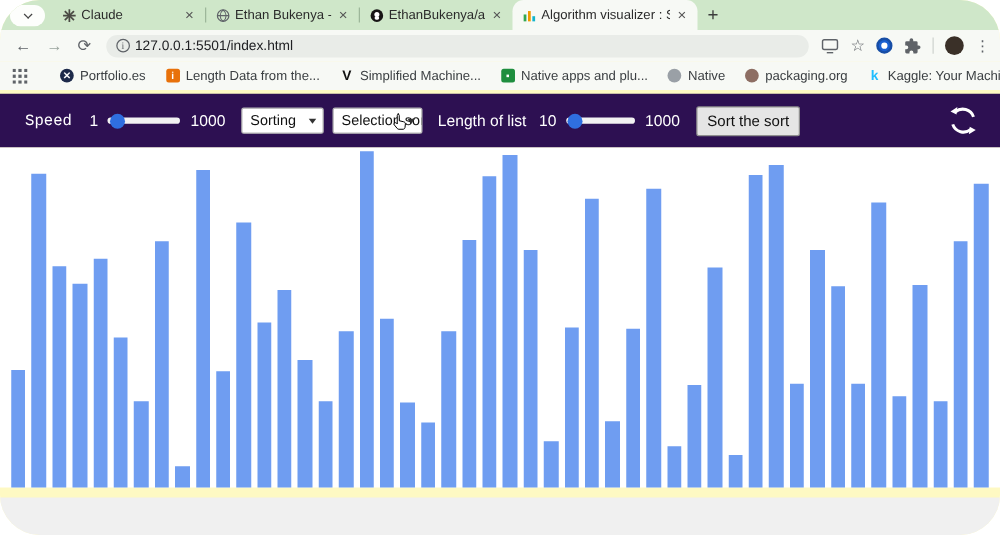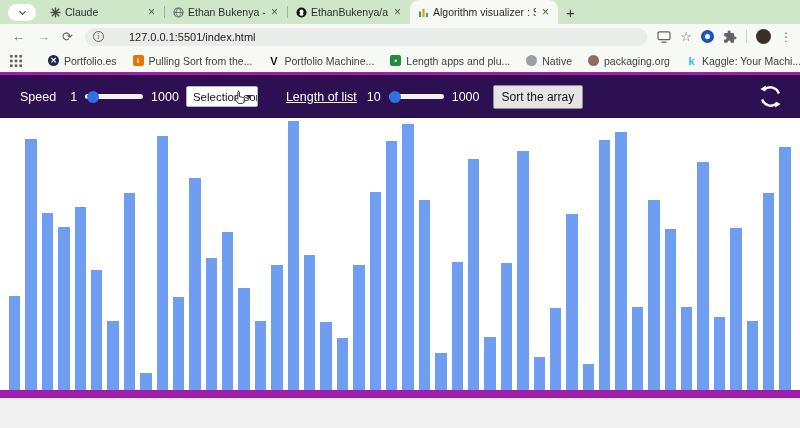--- a/index.html
+++ b/index.html
@@ -1,17 +1,17 @@
 <!DOCTYPE html>
 <html><head>
 <meta charset="utf-8">
 <style>
   * { margin:0; padding:0; box-sizing:border-box; }
   body { font-family:"Liberation Sans", sans-serif; background:#fff; }
-  .screen { position:relative; width:800px; height:428px; overflow:hidden; background:#a21caf; }
+  .screen { position:relative; width:800px; height:428px; overflow:hidden; background:#fef9c3;border-radius:32px; }
 
   
   .tabstrip { position:absolute; top:0; left:0; width:800px; height:24px;
     background:#cfe7c9; display:flex; align-items:flex-end; }
   .tabsearch { width:28px; height:17px; background:#fdfefc; border-radius:9px;
     margin:0 6px 3px 8px; display:flex; align-items:center; justify-content:center; }
   .chev { width:5px; height:5px; border-right:1.4px solid #444; border-bottom:1.4px solid #444;
     transform:rotate(45deg); margin-top:-2px; }
   .tab { height:24px; display:flex; align-items:center; padding:0 7px; width:122px;
     font-size:10.5px; color:#2b2b2b; }
@@ -26,21 +26,21 @@
   
   .addr-row { position:absolute; top:24px; left:0; width:800px; height:25px;
     background:#f7f9f5; display:flex; align-items:center; }
   .nav-ic { color:#5f6368; font-size:13px; margin-left:12px; }
   .nav-ic.dim { color:#9aa49d; }
   .url-pill { margin-left:12px; width:566px; height:18px; background:#e9ece8;
     border-radius:9px; display:flex; align-items:center; padding:0 8px; }
   .circle-i { width:11px; height:11px; border:1px solid #5f6368; border-radius:50%;
     color:#5f6368; font-size:8px; line-height:9px; text-align:center;
     font-family:"Liberation Serif", serif; flex:none; }
-  .url-text { font-size:11px; color:#202124; margin-left:25px; white-space:nowrap; }
+  .url-text { font-size:11px; color:#202124; margin-left:4px; white-space:nowrap; }
   .addr-right { display:flex; align-items:center; margin-left:10px; gap:9px; }
   .ext-blue { width:13px; height:13px; border-radius:50%; background:#1a5fd0;
     border:2px solid #174ea6; display:flex; align-items:center; justify-content:center; }
   .ext-blue i { width:5px; height:5px; background:#fff; border-radius:50%; display:block; }
   .avatar { width:15px; height:15px; border-radius:50%; background:#3a3028; }
   .vbar { width:1px; height:13px; background:#cfd4cf; }
 
   
   .bm-row { position:absolute; top:49px; left:0; width:800px; height:23px;
     background:#f7f9f5; display:flex; align-items:center; font-size:10.5px; color:#3c4043; }
@@ -185,33 +185,33 @@
         <div class="bm">
           <span class="bm-ic">
             <span style="width:11px;height:11px;border-radius:50%;background:#1d2a4a;color:#fff;font-size:8px;display:inline-flex;align-items:center;justify-content:center;">✕</span>
           </span>
           <span>Portfolio.es</span>
         </div>
         <div class="bm">
           <span class="bm-ic">
             <span style="width:11px;height:11px;border-radius:2px;background:#e8710a;color:#fff;font-size:8px;font-weight:bold;display:inline-flex;align-items:center;justify-content:center;">i</span>
           </span>
-          <span>Pulling Sort from the...</span>
+          <span>Length Data from the...</span>
         </div>
         <div class="bm">
           <span class="bm-ic">
             <span style="color:#111;font-weight:bold;font-size:11px;">V</span>
           </span>
-          <span>Portfolio Machine...</span>
+          <span>Simplified Machine...</span>
         </div>
         <div class="bm">
           <span class="bm-ic">
             <span style="width:11px;height:11px;border-radius:2px;background:#1e8e3e;color:#fff;font-size:8px;display:inline-flex;align-items:center;justify-content:center;">▪</span>
           </span>
-          <span>Length apps and plu...</span>
+          <span>Native apps and plu...</span>
         </div>
         <div class="bm">
           <span class="bm-ic">
             <span style="width:11px;height:11px;border-radius:50%;background:#9aa0a6;"></span>
           </span>
           <span>Native</span>
         </div>
         <div class="bm">
           <span class="bm-ic">
             <span style="width:11px;height:11px;border-radius:50%;background:#8d6e63;"></span>
@@ -225,40 +225,44 @@
           <span>Kaggle: Your Machi...</span>
         </div>
       </div>
     <div class="bm-spacer"></div>
 
     <span class="vbar"></span>
 
   </div>
 
   <div class="app-toolbar">
-    <span class="tb-label" style="margin-left:20px;">Speed</span>
+    <span class="tb-label" style="margin-left:20px;font-family:Liberation Mono, monospace;">Speed</span>
     <span style="margin-left:14px;">1</span>
     <div class="slider" style="margin-left:8px;">
       <span class="thumb" style="left:13%;"></span>
     </div>
     <span style="margin-left:8px;">1000</span>
+    <div class="sel" style="margin-left:13px;width:66px;">
+      <span>Sorting</span>
+      <span class="tri"></span>
+    </div>
     <div class="sel" style="margin-left:7px;width:72px;">
       <span>Selection sort</span>
       <span class="tri"></span>
       <svg class="hand-cursor" style="right:10px;top:3px;" width="13" height="15" viewBox="0 0 13 15">
           <path d="M4.2 1.2c.7 0 1.2.5 1.2 1.2v4.2l3.5.8c.9.2 1.5.9 1.4 1.8l-.3 2.8c-.1.8-.8 1.4-1.6 1.4H5.1c-.5 0-1-.2-1.3-.6L1.5 10c-.4-.5-.3-1.2.2-1.6.5-.4 1.2-.3 1.6.2l.5.6V2.4c0-.7.5-1.2 1.2-1.2z" fill="#fff" stroke="#000" stroke-width="0.8"></path>
         </svg>
     </div>
-    <span class="tb-label" style="margin-left:28px;text-decoration:underline;">Length of list</span>
+    <span class="tb-label" style="margin-left:12px;">Length of list</span>
     <span style="margin-left:10px;">10</span>
     <div class="slider" style="margin-left:8px;width:55px;">
       <span class="thumb" style="left:12%;"></span>
     </div>
     <span style="margin-left:8px;">1000</span>
-    <button class="sort-btn" style="margin-left:13px;">Sort the array</button>
+    <button class="sort-btn" style="margin-left:13px;">Sort the sort</button>
     <svg class="refresh" width="27" height="27" viewBox="0 0 27 27">
       <path d="M21.8 10.5 A9 9 0 0 0 7.3 6.6" fill="none" stroke="#fff" stroke-width="2.4"></path>
       <polygon points="8.9,2.6 8.2,8.6 3.4,6.1" fill="#fff"></polygon>
       <path d="M5.2 16.5 A9 9 0 0 0 19.7 20.4" fill="none" stroke="#fff" stroke-width="2.4"></path>
       <polygon points="18.1,24.4 18.8,18.4 23.6,20.9" fill="#fff"></polygon>
     </svg>
   </div>
 
   <div class="chart" id="bars">
       <div class="bar" style="height: 94px; background: rgb(111, 157, 241);"></div>

